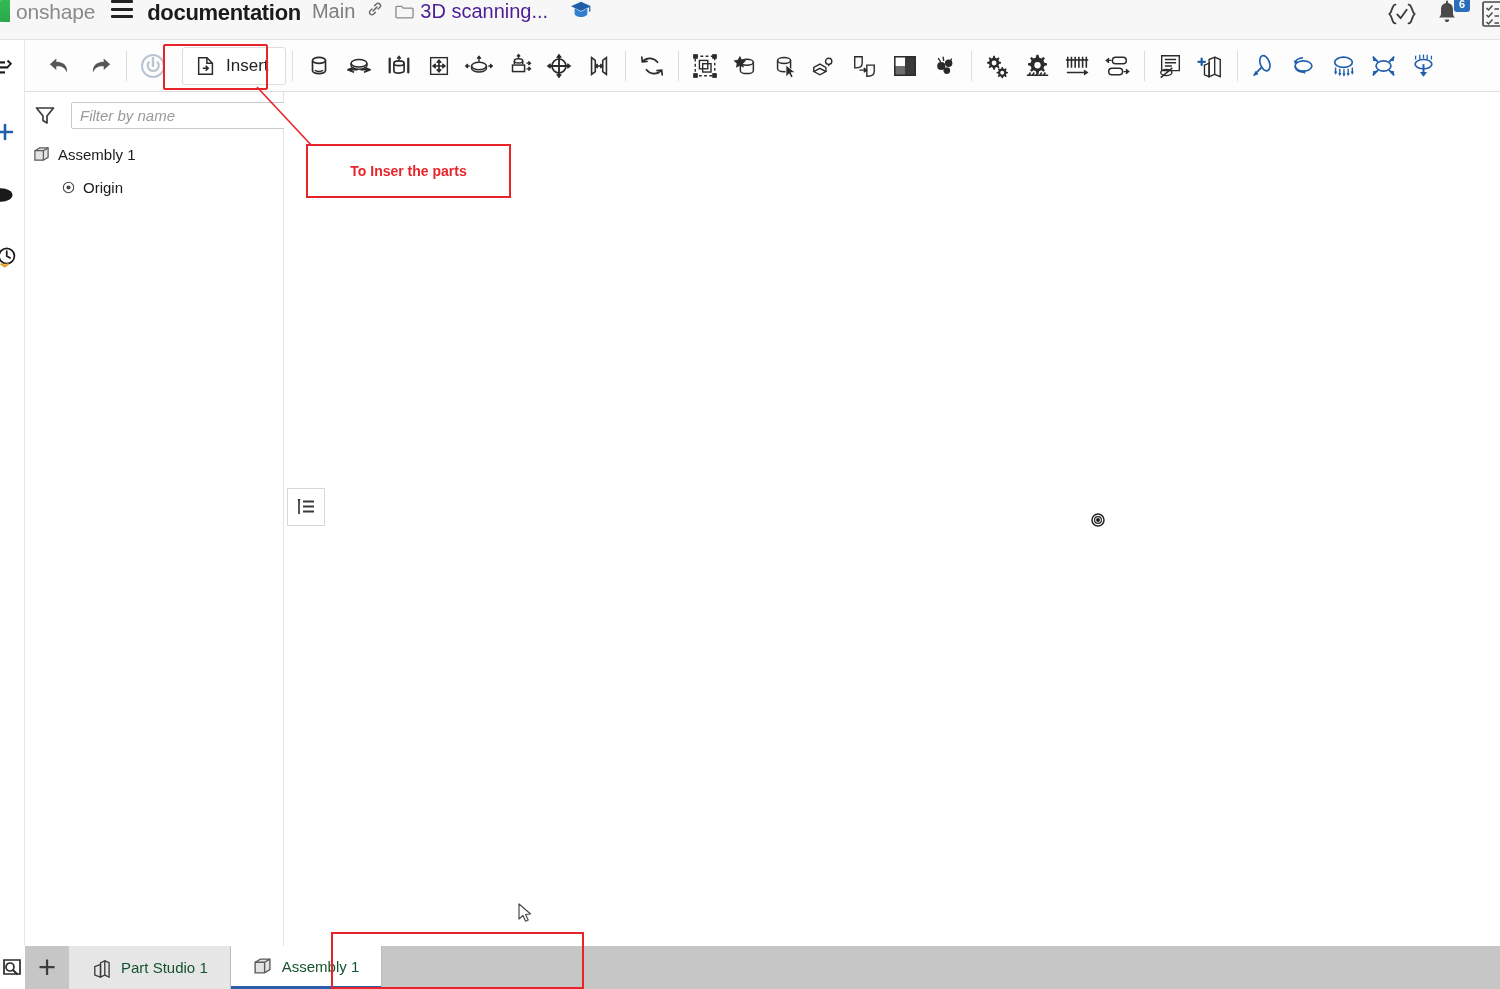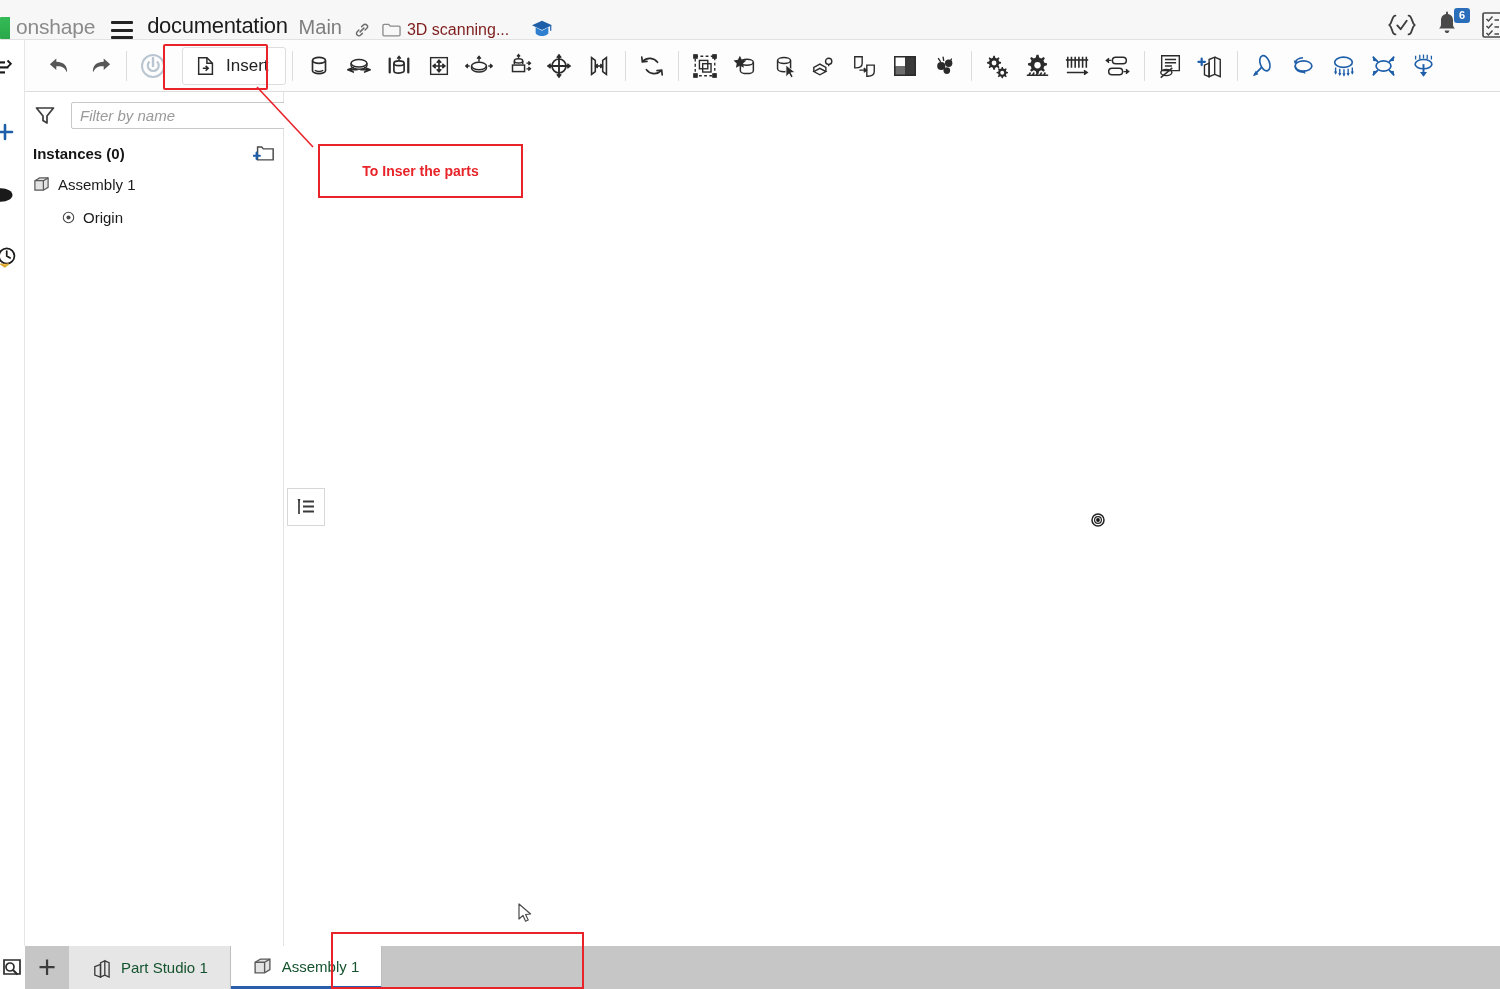--- a/index.html
+++ b/index.html
@@ -8,47 +8,47 @@
     font-family: "Liberation Sans", sans-serif;
     background: #ffffff;
     overflow: hidden;
   }
   .app { position: relative; width: 1500px; height: 989px; background: #fff; }
 
   
   .topbar {
     position: absolute; left: 0; top: 0; width: 1500px; height: 40px;
     background: #f7f7f7;
-    display: flex; align-items: flex-end;
+    display: flex; align-items: flex-start;
     border-bottom: 1px solid #e2e2e2;
   }
   .logo-mark {
     width: 10px; height: 22px; margin-left: 0px;
     background: linear-gradient(180deg,#33bb55 0%, #2aa84a 100%);
     border-radius: 1px 0 0 1px;
     flex: 0 0 auto;
   }
   .logo-text {
     font-size: 21px; color: #8a8a8a; letter-spacing: -0.2px;
     margin-left: 6px; font-weight: 400;
   }
   .hamburger {
     margin-left: 16px; width: 22px; height: 18px;
     display: flex; flex-direction: column; justify-content: space-between;
     cursor: pointer;
   }
   .hamburger i { display: block; height: 3px; background: #222; border-radius: 1px; }
   .doc-title {
-    margin-left: 14px; font-size: 22px; font-weight: normal; color: #1b1b1b;
+    margin-left: 14px; font-size: 22px; font-weight: bold; color: #1b1b1b;
     letter-spacing: -0.3px;
   }
   .workspace-name { margin-left: 11px; font-size: 20px; color: #7d7d7d; }
   .link-icon { margin-left: 11px; width: 18px; height: 18px; color: #6b6b6b; }
   .folder-chip { margin-left: 11px; display: flex; align-items: center; gap: 6px; }
-  .folder-chip .fname { font-size: 16px; color: #7f1d1d; }
+  .folder-chip .fname { font-size: 20px; color: #4c1d95; }
   .grad-cap { margin-left: 22px; width: 22px; height: 20px; }
   .topbar-right {
     margin-left: auto; display: flex; align-items: center; gap: 16px; padding-right: 2px;
   }
   .ic-brace { width: 32px; height: 26px; color: #4a4a4a; }
   .bell-wrap { position: relative; width: 30px; height: 28px; }
   .badge {
     position: absolute; right: -6px; top: -3px;
     background: #2a6ebb; color: #fff; font-size: 11px; font-weight: bold;
     border-radius: 3px; padding: 1px 5px; line-height: 13px;
@@ -122,21 +122,21 @@
   .vp-list-btn {
     position: absolute; left: 3px; top: 396px; width: 38px; height: 38px;
     border: 1px solid #d7d7d7; background: #fff;
     display: flex; align-items: center; justify-content: center; cursor: pointer;
   }
   .origin-marker { position: absolute; left: 807px; top: 421px; width: 14px; height: 14px; }
   .cursor { position: absolute; left: 234px; top: 811px; width: 16px; height: 22px; }
 
   
   .callout {
-    position: absolute; left: 318px; top: 144px; width: 205px; height: 54px;
+    position: absolute; left: 306px; top: 144px; width: 205px; height: 54px;
     border: 2px solid #e8242a; background: #fff;
     display: flex; align-items: center; justify-content: center;
   }
   .callout span { color: #e8242a; font-size: 14px; font-weight: bold; }
   .leader { position: absolute; left: 255px; top: 85px; width: 70px; height: 70px; pointer-events: none; }
 
   
   .tabbar {
     position: absolute; left: 0; bottom: 0; width: 1500px; height: 43px;
     background: #c6c6c6; display: flex; align-items: flex-end;
@@ -560,29 +560,20 @@
           <rect x="0" y="2" width="3.4" height="3"></rect>
             <rect x="5.6" y="2" width="14" height="3"></rect>
           <rect x="0" y="8.5" width="3.4" height="3"></rect>
             <rect x="5.6" y="8.5" width="14" height="3"></rect>
           <rect x="0" y="15" width="3.4" height="3"></rect>
             <rect x="5.6" y="15" width="14" height="3"></rect>
         </svg>
       </div>
     </div>
 
-    <div class="instances-row">
-      <div class="instances-label">Instances (0)</div>
-      <div class="folder-add-ico">
-        <svg width="22" height="20" viewBox="0 0 24 21" fill="none" stroke="#4a4a4a" stroke-width="1.6">
-          <path d="M5 4 H9.5 L11.2 6 H22 V18 H5 Z"></path>
-          <path d="M4 10 V17 M0.5 13.5 H7.5" stroke="#1f5fa9" stroke-width="2.4" stroke-linecap="round"></path>
-        </svg>
-      </div>
-    </div>
 
     <div class="tree-node">
       <svg width="17" height="17" viewBox="0 0 18 18" fill="none" stroke="#5a5a5a" stroke-width="1.3">
         <path d="M2 5 L7 2 L16 2 L16 12 L11 15 L2 15 Z" fill="#e3e3e3"></path>
         <path d="M2 5 L11 5 L11 15 M11 5 L16 2"></path>
       </svg>
       <span>Assembly 1</span>
     </div>
 
     <div class="tree-node indent1">

